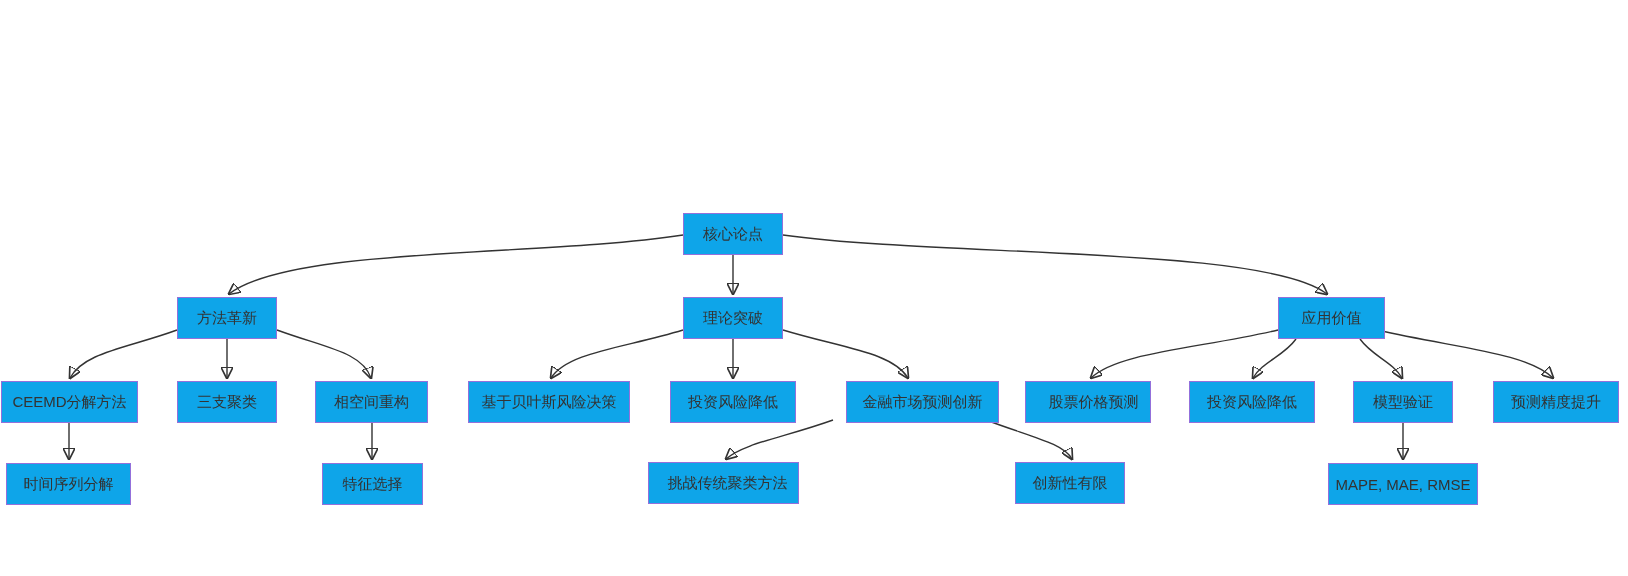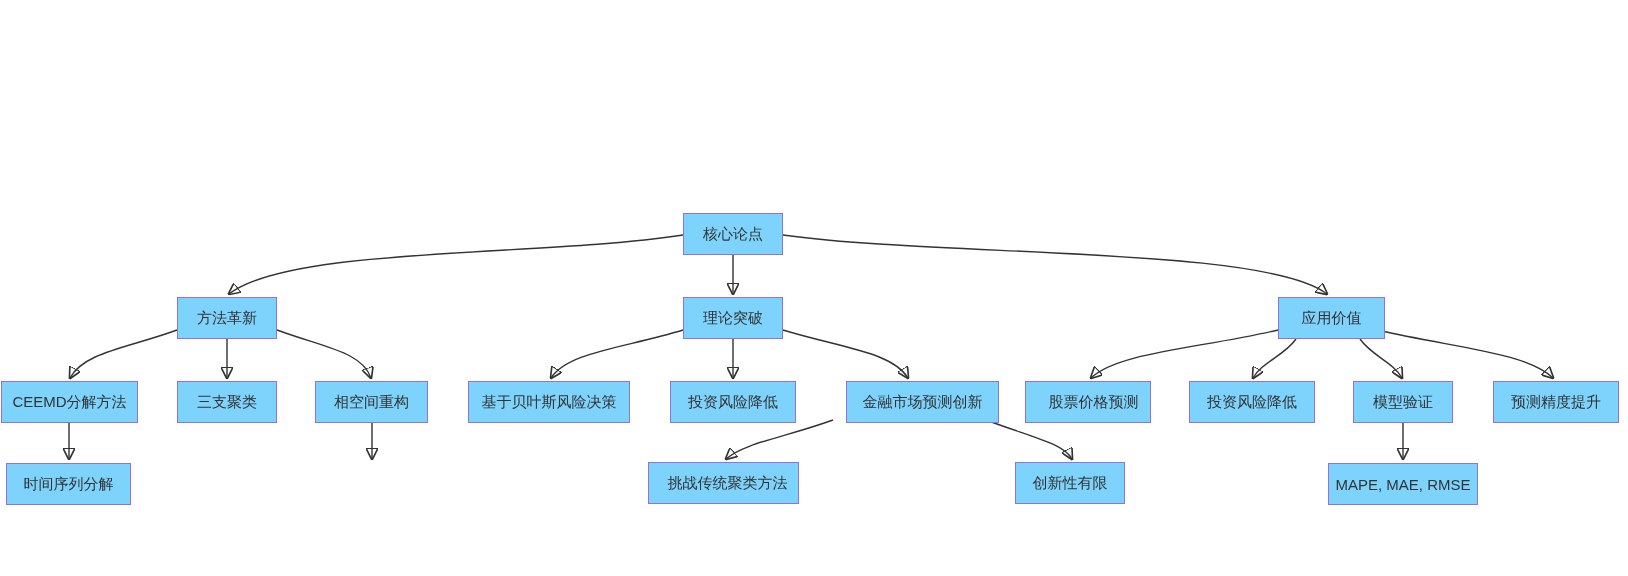--- a/index.html
+++ b/index.html
@@ -15,21 +15,21 @@
     position: absolute;
     left: 0; top: 0;
     width: 1628px; height: 576px;
     pointer-events: none;
   }
   svg.edges path { fill: none; stroke: #333333; stroke-width: 1.4px; }
   .node {
     position: absolute;
     height: 42px;
     box-sizing: border-box;
-    background: #7dd3fc;
+    background: #0ea5e9;
     border: 1px solid #9370DB;
     color: #333333;
     font-size: 15px;
     display: flex;
     align-items: center;
     justify-content: center;
     white-space: nowrap;
     text-align: center;
   }
 </style>
@@ -75,17 +75,18 @@
   <div class="node" style="left:315px; top:381px; width:113px;">相空间重构</div>
   <div class="node" style="left:468px; top:381px; width:162px;">基于贝叶斯风险决策</div>
   <div class="node" style="left:670px; top:381px; width:126px;">投资风险降低</div>
   <div class="node" style="left:833px; top:381px; width:153px;margin-left:13px;">金融市场预测创新</div>
   <div class="node" style="left:1025px; top:381px; width:126px;padding-left:11px;">股票价格预测</div>
   <div class="node" style="left:1189px; top:381px; width:126px;">投资风险降低</div>
   <div class="node" style="left:1353px; top:381px; width:100px;">模型验证</div>
   <div class="node" style="left:1493px; top:381px; width:126px;">预测精度提升</div>
 
   <div class="node" style="left:6px; top:463px; width:125px;">时间序列分解</div>
+  <div class="node" style="left:322px; top:463px; width:101px;">特征选择</div>
   <div class="node" style="left:648px; top:462px; width:151px;padding-left:8px;">挑战传统聚类方法</div>
   <div class="node" style="left:1015px; top:462px; width:110px;">创新性有限</div>
   <div class="node" style="left:1328px; top:463px; width:150px;">MAPE, MAE, RMSE</div>
 
 </div>
 
 </body></html>

